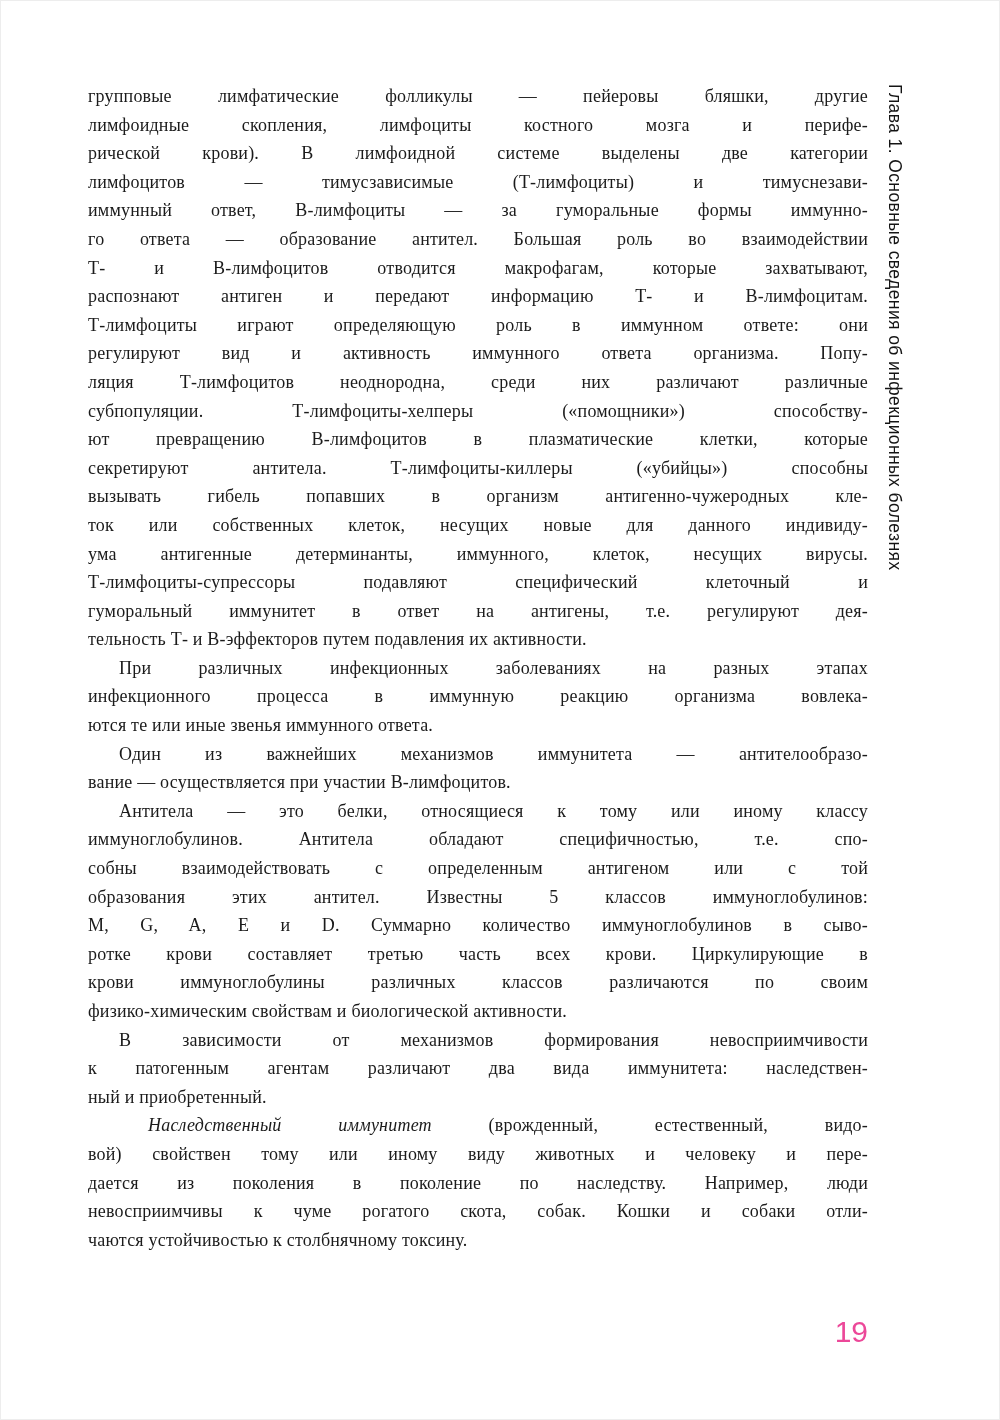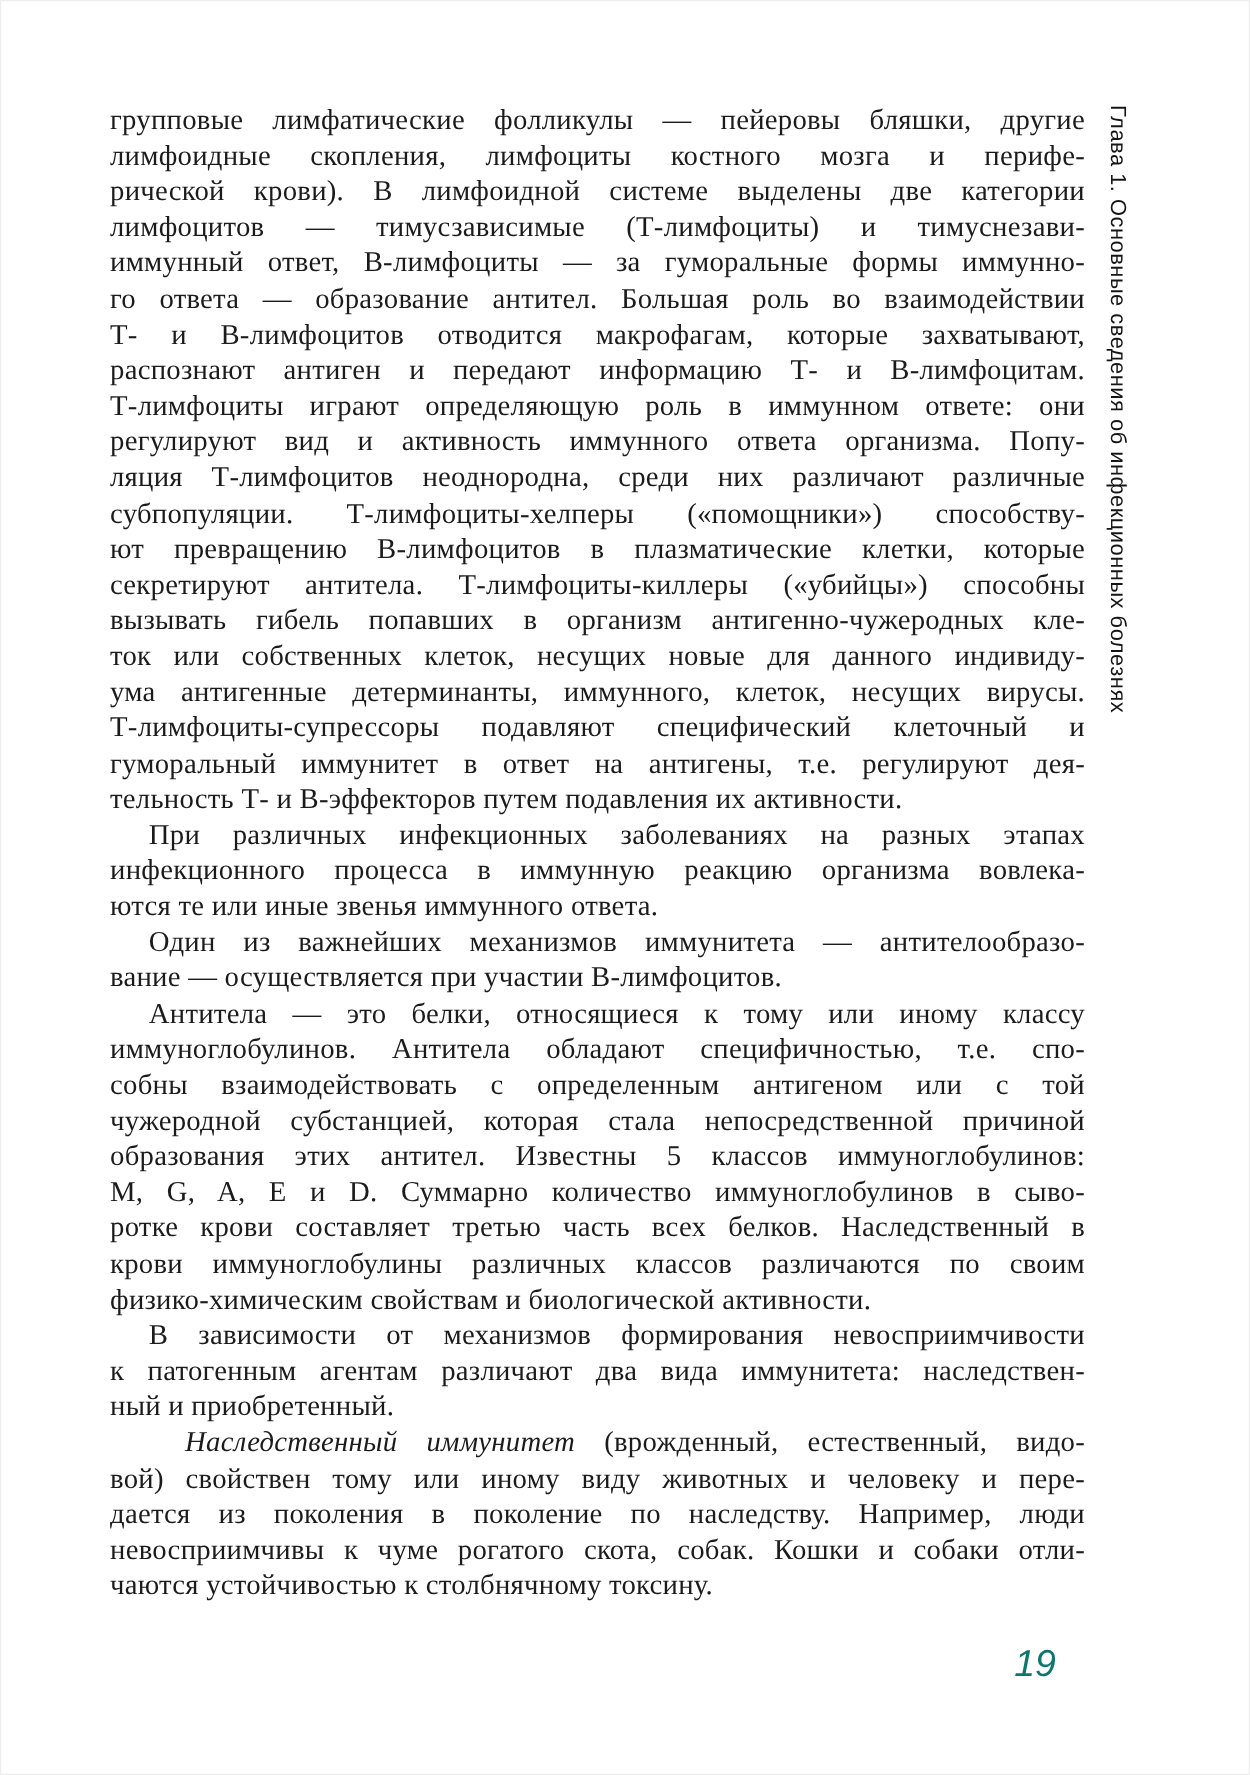--- a/index.html
+++ b/index.html
@@ -23,21 +23,21 @@
     top: 82px;
     width: 780px;
   }
   .paragraph {
     margin: 0;
     padding: 0;
   }
   .line {
     height: 28.6px;
     line-height: 28.6px;
-    font-size: 23px;
+    font-size: 18px;
     letter-spacing: 0.2px;
     text-align: justify;
     text-align-last: justify;
     white-space: normal;
     overflow: visible;
     font-family: Liberation Serif, serif;
   }
   .line.para-end {
     text-align-last: left;
   }
@@ -58,25 +58,24 @@
     font-size: 17.5px;
     letter-spacing: 0.4px;
     color: #141414;
     white-space: nowrap;
   }
   .page-number {
     position: absolute;
     left: 788px;
     top: 1315px;
     width: 80px;
-    text-align: center;
+    text-align: right;
     font-family: "Liberation Sans", sans-serif;
     font-size: 30px;
-    color: #0f766e;
-    font-style: italic;
+    color: #ec4899;
   }
 </style>
 </head>
 <body>
 
 <div class="page">
   <div class="body-text" id="bodyText">
       <div class="paragraph">
         <div class="line">групповые лимфатические фолликулы — пейеровы бляшки, другие</div>
         <div class="line">лимфоидные скопления, лимфоциты костного мозга и перифе-</div>
@@ -105,24 +104,23 @@
         <div class="line para-end">ются те или иные звенья иммунного ответа.</div>
       </div>
       <div class="paragraph">
         <div class="line indent">Один из важнейших механизмов иммунитета — антителообразо-</div>
         <div class="line para-end">вание — осуществляется при участии В-лимфоцитов.</div>
       </div>
       <div class="paragraph">
         <div class="line indent">Антитела — это белки, относящиеся к тому или иному классу</div>
         <div class="line">иммуноглобулинов. Антитела обладают специфичностью, т.е. спо-</div>
         <div class="line">собны взаимодействовать с определенным антигеном или с той</div>
-        <div class="line">чужеродной субстанцией, которая стала непосредственной причиной</div>
         <div class="line">образования этих антител. Известны 5 классов иммуноглобулинов:</div>
         <div class="line">M, G, A, E и D. Суммарно количество иммуноглобулинов в сыво-</div>
-        <div class="line">ротке крови составляет третью часть всех белков. Наследственный в</div>
+        <div class="line">ротке крови составляет третью часть всех крови. Циркулирующие в</div>
         <div class="line">крови иммуноглобулины различных классов различаются по своим</div>
         <div class="line para-end">физико-химическим свойствам и биологической активности.</div>
       </div>
       <div class="paragraph">
         <div class="line indent">В зависимости от механизмов формирования невосприимчивости</div>
         <div class="line">к патогенным агентам различают два вида иммунитета: наследствен-</div>
         <div class="line para-end">ный и приобретенный.</div>
       </div>
       <div class="paragraph">
         <div class="line indent"><span class="italic">Наследственный иммунитет</span><span> (врожденный, естественный, видо-</span></div>

